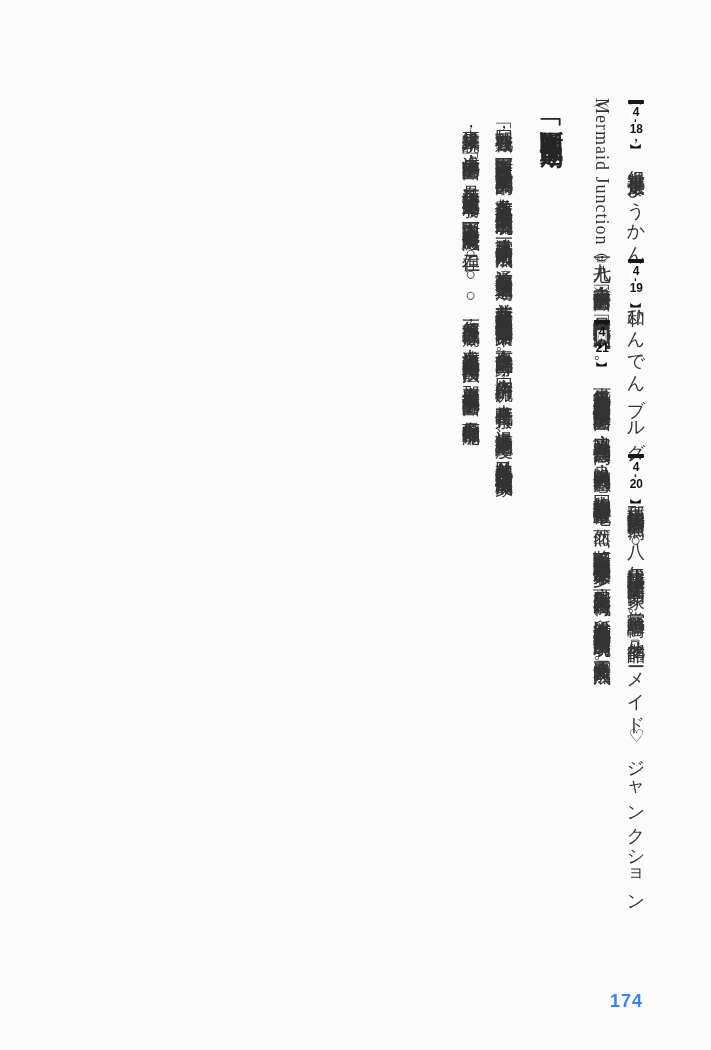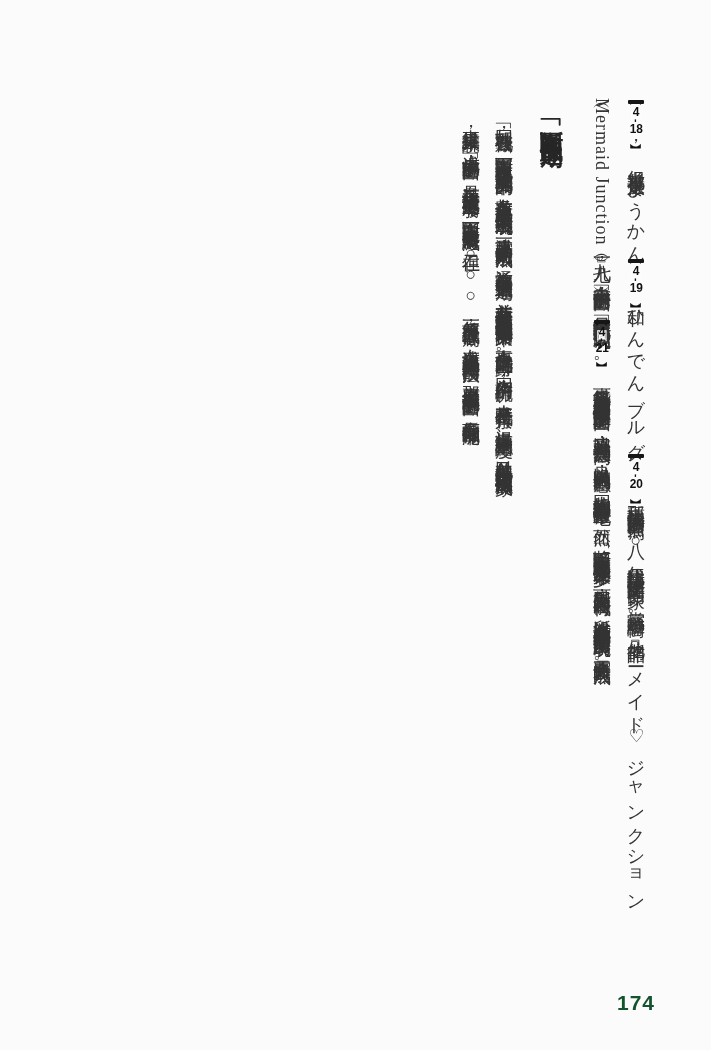--- a/index.html
+++ b/index.html
@@ -65,24 +65,23 @@
     font-weight: 700;
     font-size: 12px;
   }
   .fighyphen { font-size: 10px; }
   .page-number {
     position: absolute;
     left: 610px;
     top: 991px;
     font-family: "Liberation Sans", "DejaVu Sans", sans-serif;
     font-weight: 700;
-    font-size: 21px;
+    font-size: 18px;
     letter-spacing: 1px;
-    color: #14532d;
-    margin-left: 7px;
+    color: #3b82f6;
   }
 </style>
 </head>
 <body>
 
 <div class="page">
   <main class="text-area">
     <p class="para"><span class="figref"><span class="bracket">【</span><span class="figbox">圖</span><span class="tcy">4</span><span class="fighyphen">-</span><span class="tcy">18</span><span class="bracket">】</span></span>，但幾乎都是像水ようかん<span class="figref"><span class="bracket">【</span><span class="figbox">圖</span><span class="tcy">4</span><span class="fighyphen">-</span><span class="tcy">19</span><span class="bracket">】</span></span>和ひんでんブルグ<span class="figref"><span class="bracket">【</span><span class="figbox">圖</span><span class="tcy">4</span><span class="fighyphen">-</span><span class="tcy">20</span><span class="bracket">】</span></span>那種比較簡素的斷面描寫。八○年代比較積極運用「斷面圖」的作家，當屬唯登詩樹。他的作品『マーメイド♡ジャンクション（Mermaid Junction）』（一九八七，白夜書房）中的「斷面圖」，是最接近現代「斷面圖」描寫的表現<span class="figref"><span class="bracket">【</span><span class="figbox">圖</span><span class="tcy">4</span><span class="fighyphen">-</span><span class="tcy">21</span><span class="bracket">】</span></span>。也可能是筆者目前找到的作品中最早在男性性器上修正的「斷面圖」。或許是因為其寫實感太高，足以喚起人們的興奮感，因此編輯部認為有需要進行修正吧。然而，將「斷面圖」表現畫到這種程度的作家非常少。可能是因為太過超前時代，所以沒能成為多數作家都理所當然拿來使用的表現，需要更多時間熟成。</p>
     <h2 class="heading">「斷面圖」的低迷期</h2>
     <p class="para indent">如同「乳首殘像」，「斷面圖」表現也不是一下子就爆發式地流行開來的。多數在成人漫畫上出現並於後來成為主流的表現，或許是需要一定的時間來熟成，通常都會在發展中途遇到低迷期。並非所有辛苦發明或偶然誕生的藝術表現都能在未來傳播開來，也有不少就此消聲匿跡。因為所謂的流行，本來就是時代背景、漫畫爆紅帶來的認知度、以及其他外部因子複雜結合後產生的偶然現象。</p>

